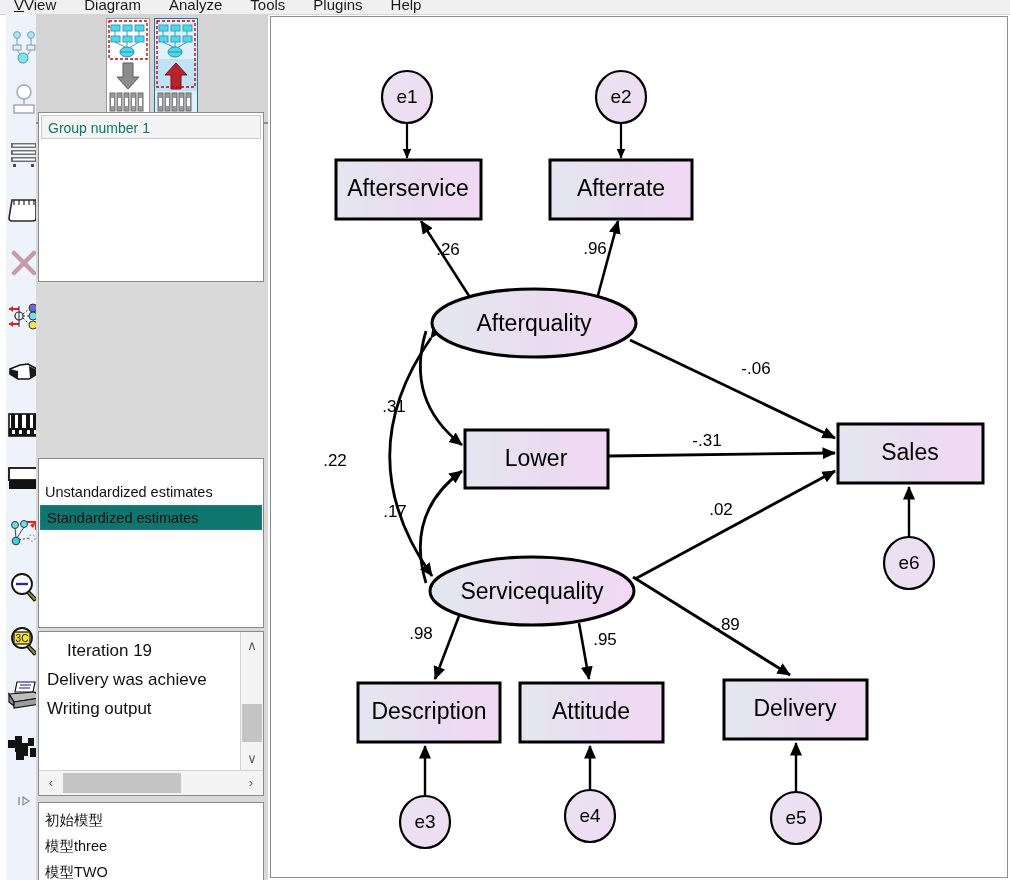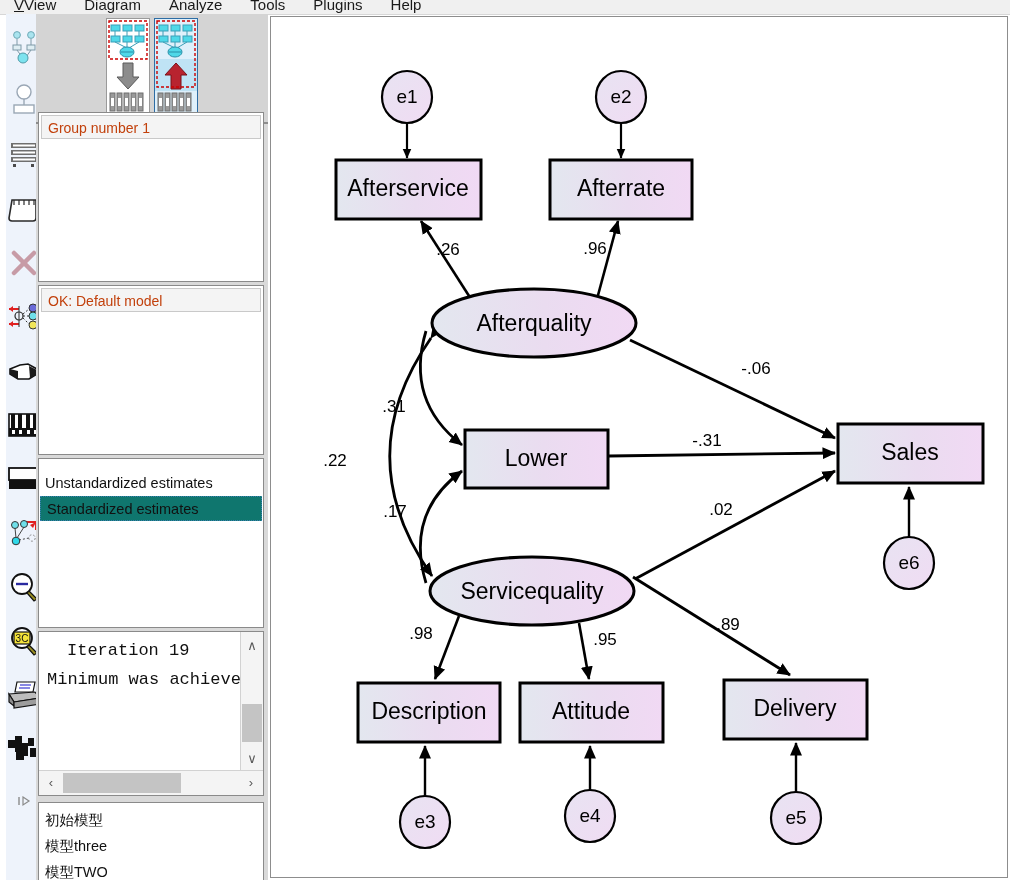--- a/index.html
+++ b/index.html
@@ -46,21 +46,21 @@
   }
   .panel{
     position:absolute;left:2px;width:226px;
     background:#ffffff;border:1px solid #8a8a8a;
     box-sizing:border-box;overflow:hidden;
   }
   .panel-head{
     height:24px;line-height:24px;
     background:#f4f4f4;border:1px solid #c9c9c9;
     margin:2px;padding-left:6px;
-    font-size:14px;color:#c2410c;white-space:nowrap;
+    font-size:14px;color:#0f766e;white-space:nowrap;
     box-sizing:border-box;
   }
   .listline{
     height:25px;line-height:25px;padding-left:6px;
     font-size:14.5px;color:#111;white-space:nowrap;
   }
   .listline.sel{
     background:#0f766e;border:1px dotted #3a7fb0;
     box-sizing:border-box;margin:0 1px;
   }
@@ -80,21 +80,21 @@
   
   .outpanel{
     position:absolute;left:2px;width:226px;
     background:#ffffff;border:1px solid #8a8a8a;box-sizing:border-box;
   }
   .outtext{
     position:absolute;left:0;top:0;right:22px;bottom:24px;
     overflow:hidden;padding-top:4px;
   }
   .outline{
-    height:29px;line-height:29px;font-size:17px;color:#111;white-space:nowrap;font-family:Liberation Mono, monospace;
+    height:29px;line-height:29px;font-size:17px;color:#111;white-space:nowrap;
   }
   .outline.indent{padding-left:28px;}
   .outline.flush{padding-left:8px;}
   .vscroll{
     position:absolute;right:0;top:0;width:22px;bottom:24px;
     background:#f4f4f4;border-left:1px solid #d2d2d2;
   }
   .vthumb{position:absolute;left:1px;right:1px;top:72px;height:38px;background:#c4c4c4;}
   .arrowbtn{
     position:absolute;left:0;width:22px;height:26px;
@@ -396,33 +396,31 @@
             <rect x="32" y="79" width="3" height="8"></rect>
           </g>
         </svg>
       </div>
     </div>
 
     <div class="panel" style="top:98px;height:170px">
       <div class="panel-head">Group number 1</div>
     </div>
 
-    <div class="panel" style="top:271px;height:170px">
-      <div class="panel-head">OK: Default model</div>
-    </div>
 
     <div class="panel" style="top:444px;height:170px">
-      <div class="listline" style="margin-top:12px">Unstandardized estimates</div>
+      <div class="listline" style="margin-top:21px">Unstandardized estimates</div>
       <div class="listline sel">Standardized estimates</div>
     </div>
 
     <div class="outpanel" style="top:617px;height:165px">
       <div class="outtext">
         <div class="outline indent">Iteration 19</div>
-        <div class="outline flush">Minimum was achieve</div>
+        <div class="outline flush">Delivery was achieve</div>
+        <div class="outline flush">Writing output</div>
       </div>
       <div class="vscroll">
         <div class="arrowbtn" style="top:0">∧</div>
         <div class="vthumb"></div>
         <div class="arrowbtn" style="bottom:0">∨</div>
       </div>
       <div class="hscroll">
         <div class="harrow" style="left:0">‹</div>
         <div class="hthumb"></div>
         <div class="harrow" style="right:0">›</div>

